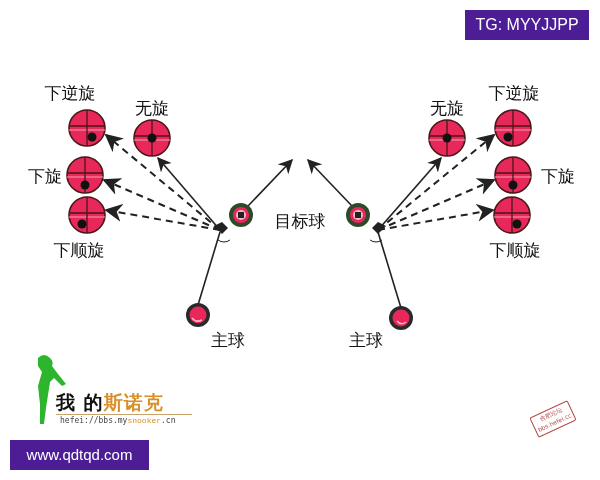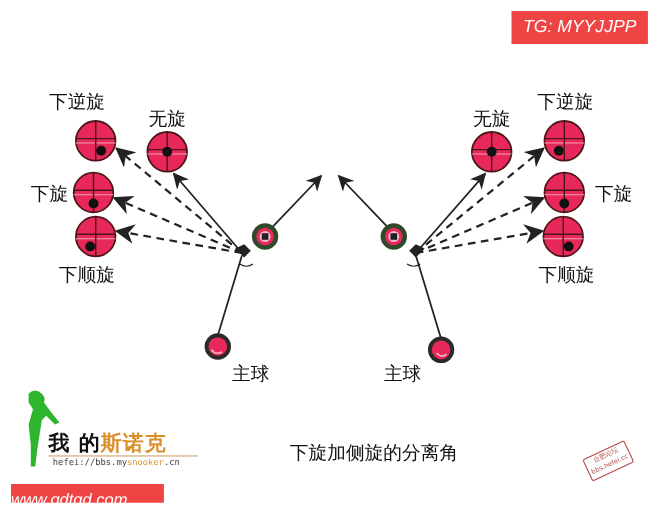--- a/index.html
+++ b/index.html
@@ -1,24 +1,24 @@
 <!DOCTYPE html>
 <html><head>
 <meta charset="utf-8">
 <style>
   html, body { margin:0; padding:0; }
   body { width:600px; height:480px; background:#ffffff; position:relative; overflow:hidden;
          font-family:"DejaVu Sans", sans-serif; }
   .stage { position:absolute; left:0; top:0; width:503px; height:480px; }
   .lbl { position:absolute; font-size:17px; color:#111; white-space:nowrap; transform:translate(-50%,-50%); }
   .caption { position:absolute; left:340px; top:412px; font-size:17px; color:#111; transform:translate(-50%,-50%); white-space:nowrap; }
-  .tag { position:absolute; background:#ef4444; color:#ffffff; font-family:"Liberation Sans", sans-serif;font-style:italic; }
+  .tag { position:absolute; background:#4c1d95; color:#ffffff; font-family:"Liberation Sans", sans-serif; }
   .tag-tg { left:465px; top:10px; width:124px; height:30px; line-height:30px; font-size:16px; text-align:center; }
-  .tag-web { left:10px; top:440px; width:139px; height:17px; line-height:30px; font-size:15px; }
-  .logo { position:absolute; left:20px; top:352px; width:164px; height:76px; }
+  .tag-web { left:10px; top:440px; width:139px; height:30px; line-height:30px; font-size:15px; text-align:center; }
+  .logo { position:absolute; left:32px; top:352px; width:164px; height:76px; }
   .logo-text { position:absolute; left:24px; top:38px; font-size:19px; font-weight:bold; white-space:nowrap; letter-spacing:1px; }
   .logo-text .a { color:#111; }
   .logo-text .b { color:#d9902a; }
   .logo-url { position:absolute; left:28px; top:64px; font-size:8px; color:#444; font-family:"DejaVu Sans Mono", monospace; white-space:nowrap; }
   .logo-url .s { color:#d9902a;font-family:Liberation Mono, monospace; }
   .logo-line { position:absolute; left:24px; top:62px; width:136px; height:1px; background:#c9a46a; }
   .stamp { position:absolute; left:532px; top:408px; width:40px; height:20px; border:1.5px solid #b24a4a; border-radius:2px;
            transform:rotate(-25deg); color:#b24a4a; font-size:6px; text-align:center; line-height:9px; }
 </style>
 </head>
@@ -124,30 +124,30 @@
   </svg>
 
   
   <div class="lbl" style="left:70px;top:93px;">下逆旋</div>
   <div class="lbl" style="left:152px;top:108px;">无旋</div>
   <div class="lbl" style="left:45px;top:176px;">下旋</div>
   <div class="lbl" style="left:79px;top:250px;">下顺旋</div>
   <div class="lbl" style="left:228px;top:340px;">主球</div>
 
   
+  <div class="lbl" style="left:300px;top:221px;">目标球</div>
 
   
   <div class="lbl" style="left:447px;top:108px;">无旋</div>
   <div class="lbl" style="left:514px;top:93px;">下逆旋</div>
   <div class="lbl" style="left:558px;top:176px;">下旋</div>
   <div class="lbl" style="left:515px;top:250px;">下顺旋</div>
   <div class="lbl" style="left:366px;top:340px;">主球</div>
 
   
-  <div class="caption">下旋加侧旋的分离角</div>
 </div>
 
 <div class="logo">
   <svg width="40" height="76" viewBox="0 0 40 76" style="position:absolute;left:0;top:0;">
     <path d="M6,6 q6,-6 12,0 q4,4 2,8 l6,8 l8,10 l-4,2 l-8,-8 l-4,4 l-4,26 l-2,16 l-4,0 l0,-20 l-2,-18 l4,-14 l-4,-6 z" fill="#2db52d"></path>
   </svg>
   <div class="logo-text">
     <span class="a">我 的</span><span class="b">斯诺克</span>
   </div>
   <div class="logo-line"></div>

